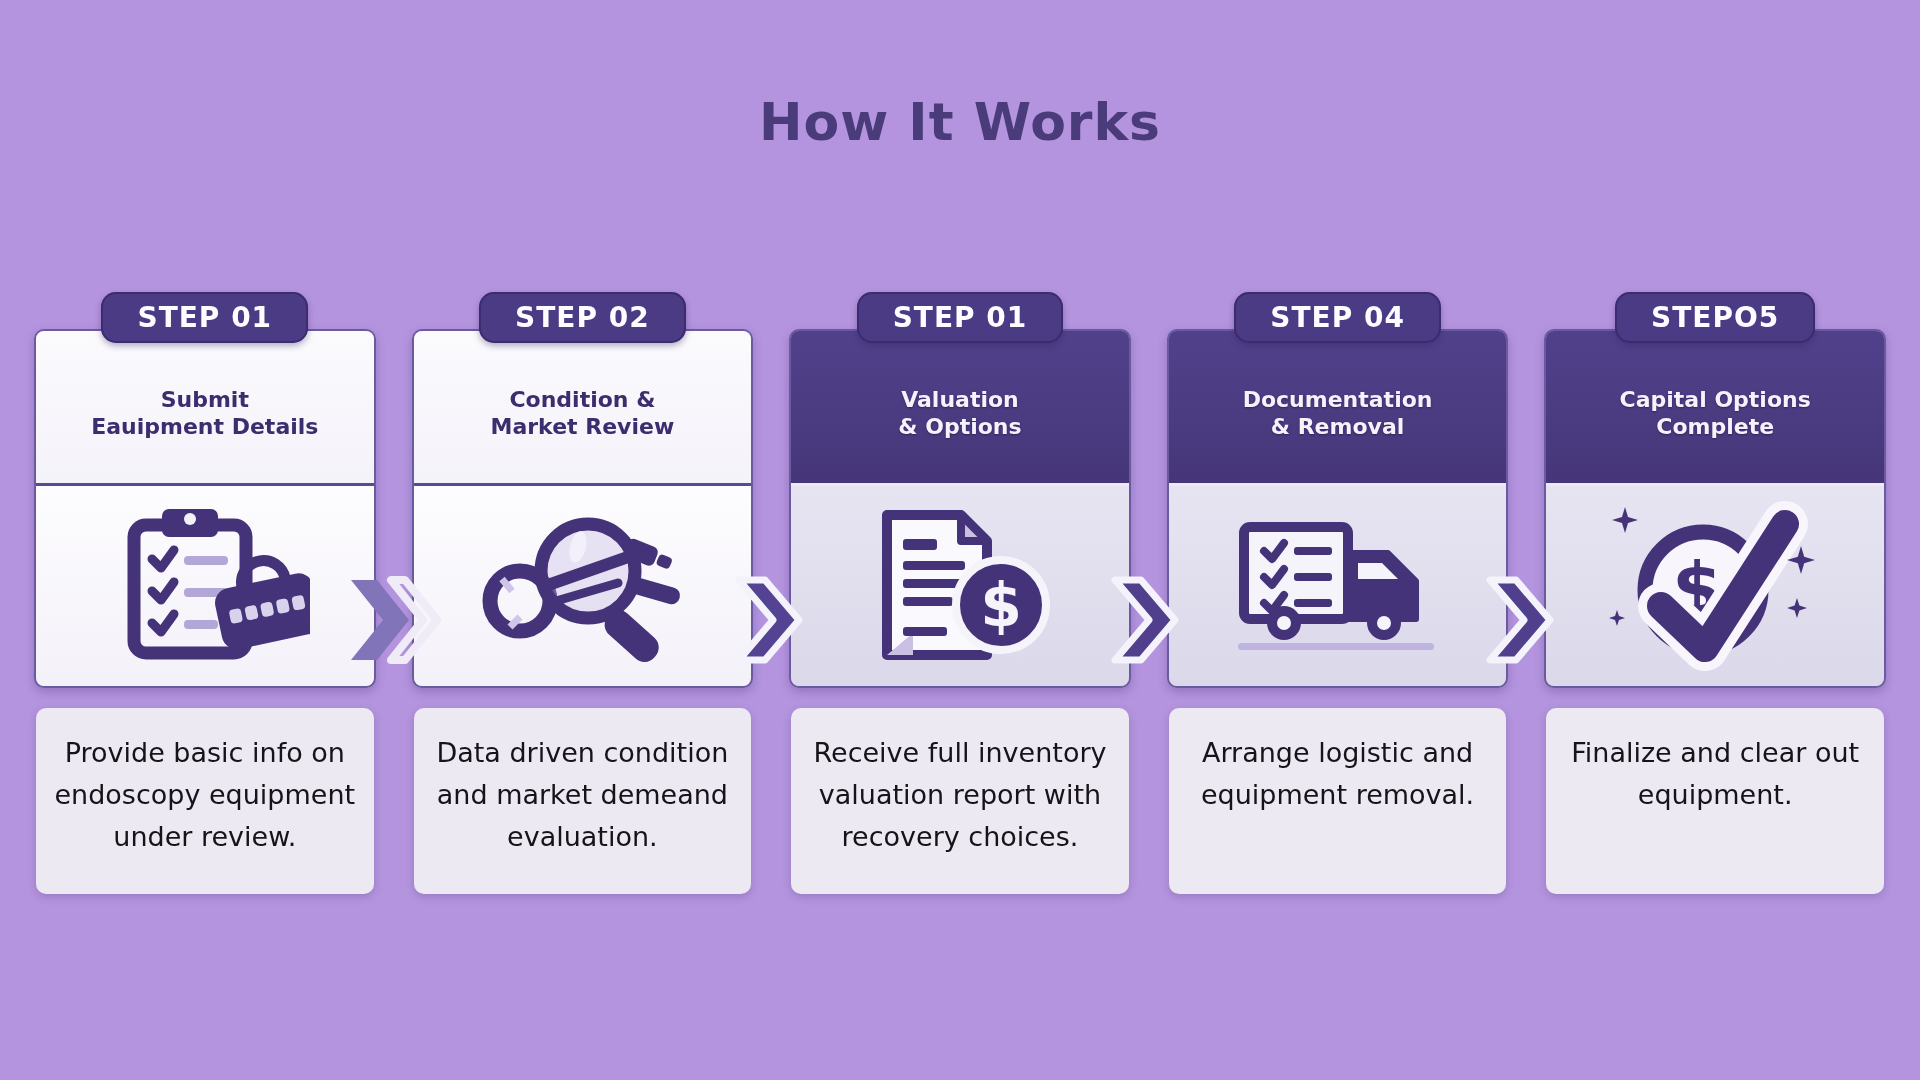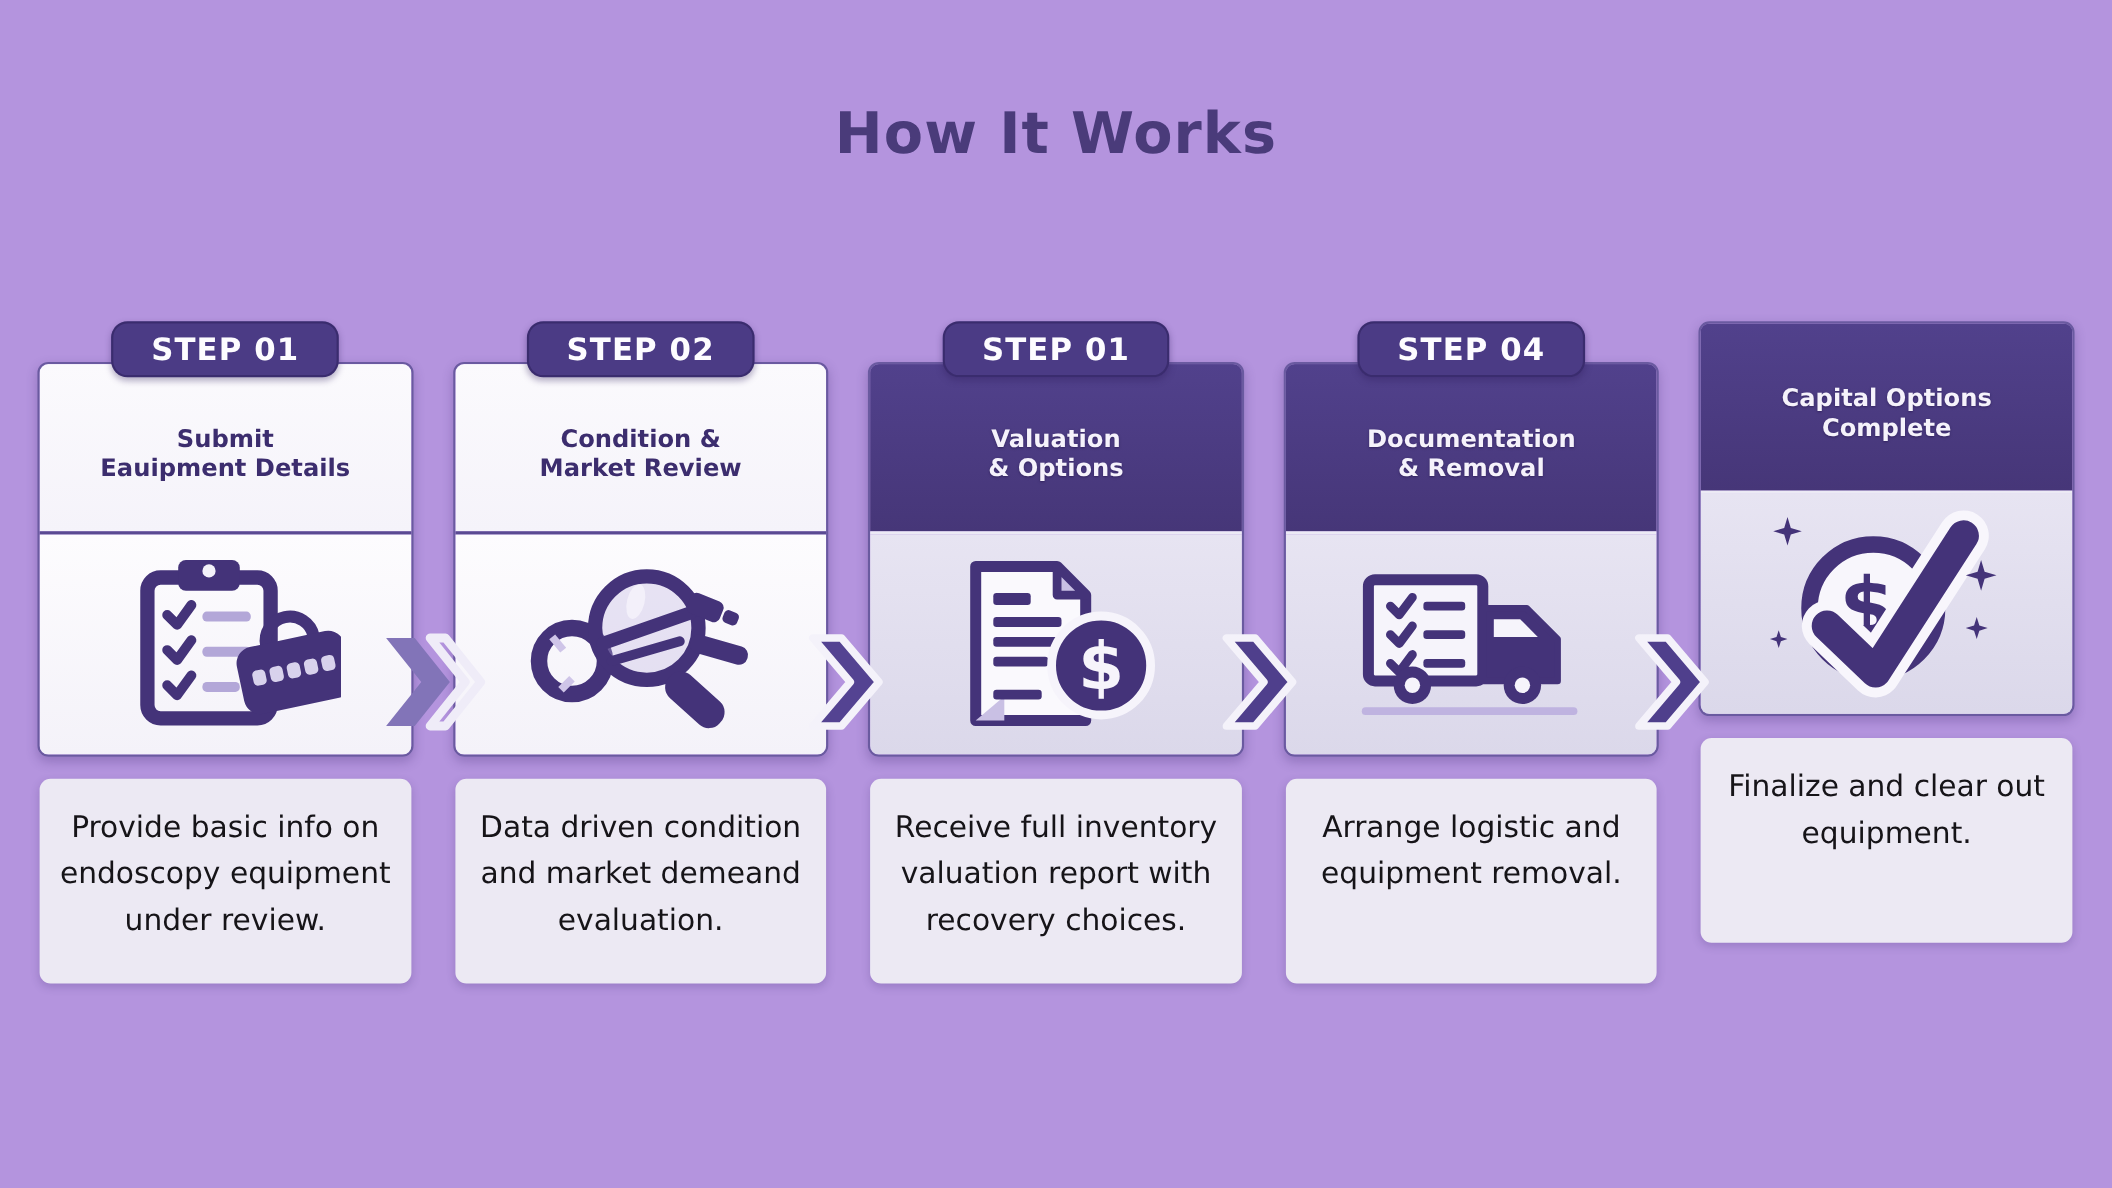--- a/index.html
+++ b/index.html
@@ -227,20 +227,21 @@
           <circle cx="156" cy="122" r="17" fill="#443379"></circle>
           <circle cx="156" cy="122" r="7" fill="#f6f4fb"></circle>
           <rect x="10" y="142" width="196" height="7" rx="3.5" fill="#bfb3e0"></rect>
         </svg>
       </div>
     </div>
     <div class="desc">Arrange logistic and equipment removal.</div>
   </section>
 
   <section class="step">
+    <div class="badge">STEPO5</div>
     <div class="card dark">
       <div class="card-head">
         <span>Capital Options</span>
         <span>Complete</span>
       </div>
       <div class="card-icon">
         <svg width="220" height="176" viewBox="0 0 220 176">
           <circle cx="98" cy="92" r="58" fill="#f8f6fc" stroke="#443379" stroke-width="15"></circle>
           <text x="92" y="115" font-size="72" font-weight="bold" fill="#443379" text-anchor="middle">$</text>
           <path d="M56,108 L100,150 L180,26" fill="none" stroke="#f8f6fc" stroke-width="46" stroke-linecap="round" stroke-linejoin="round"></path>

